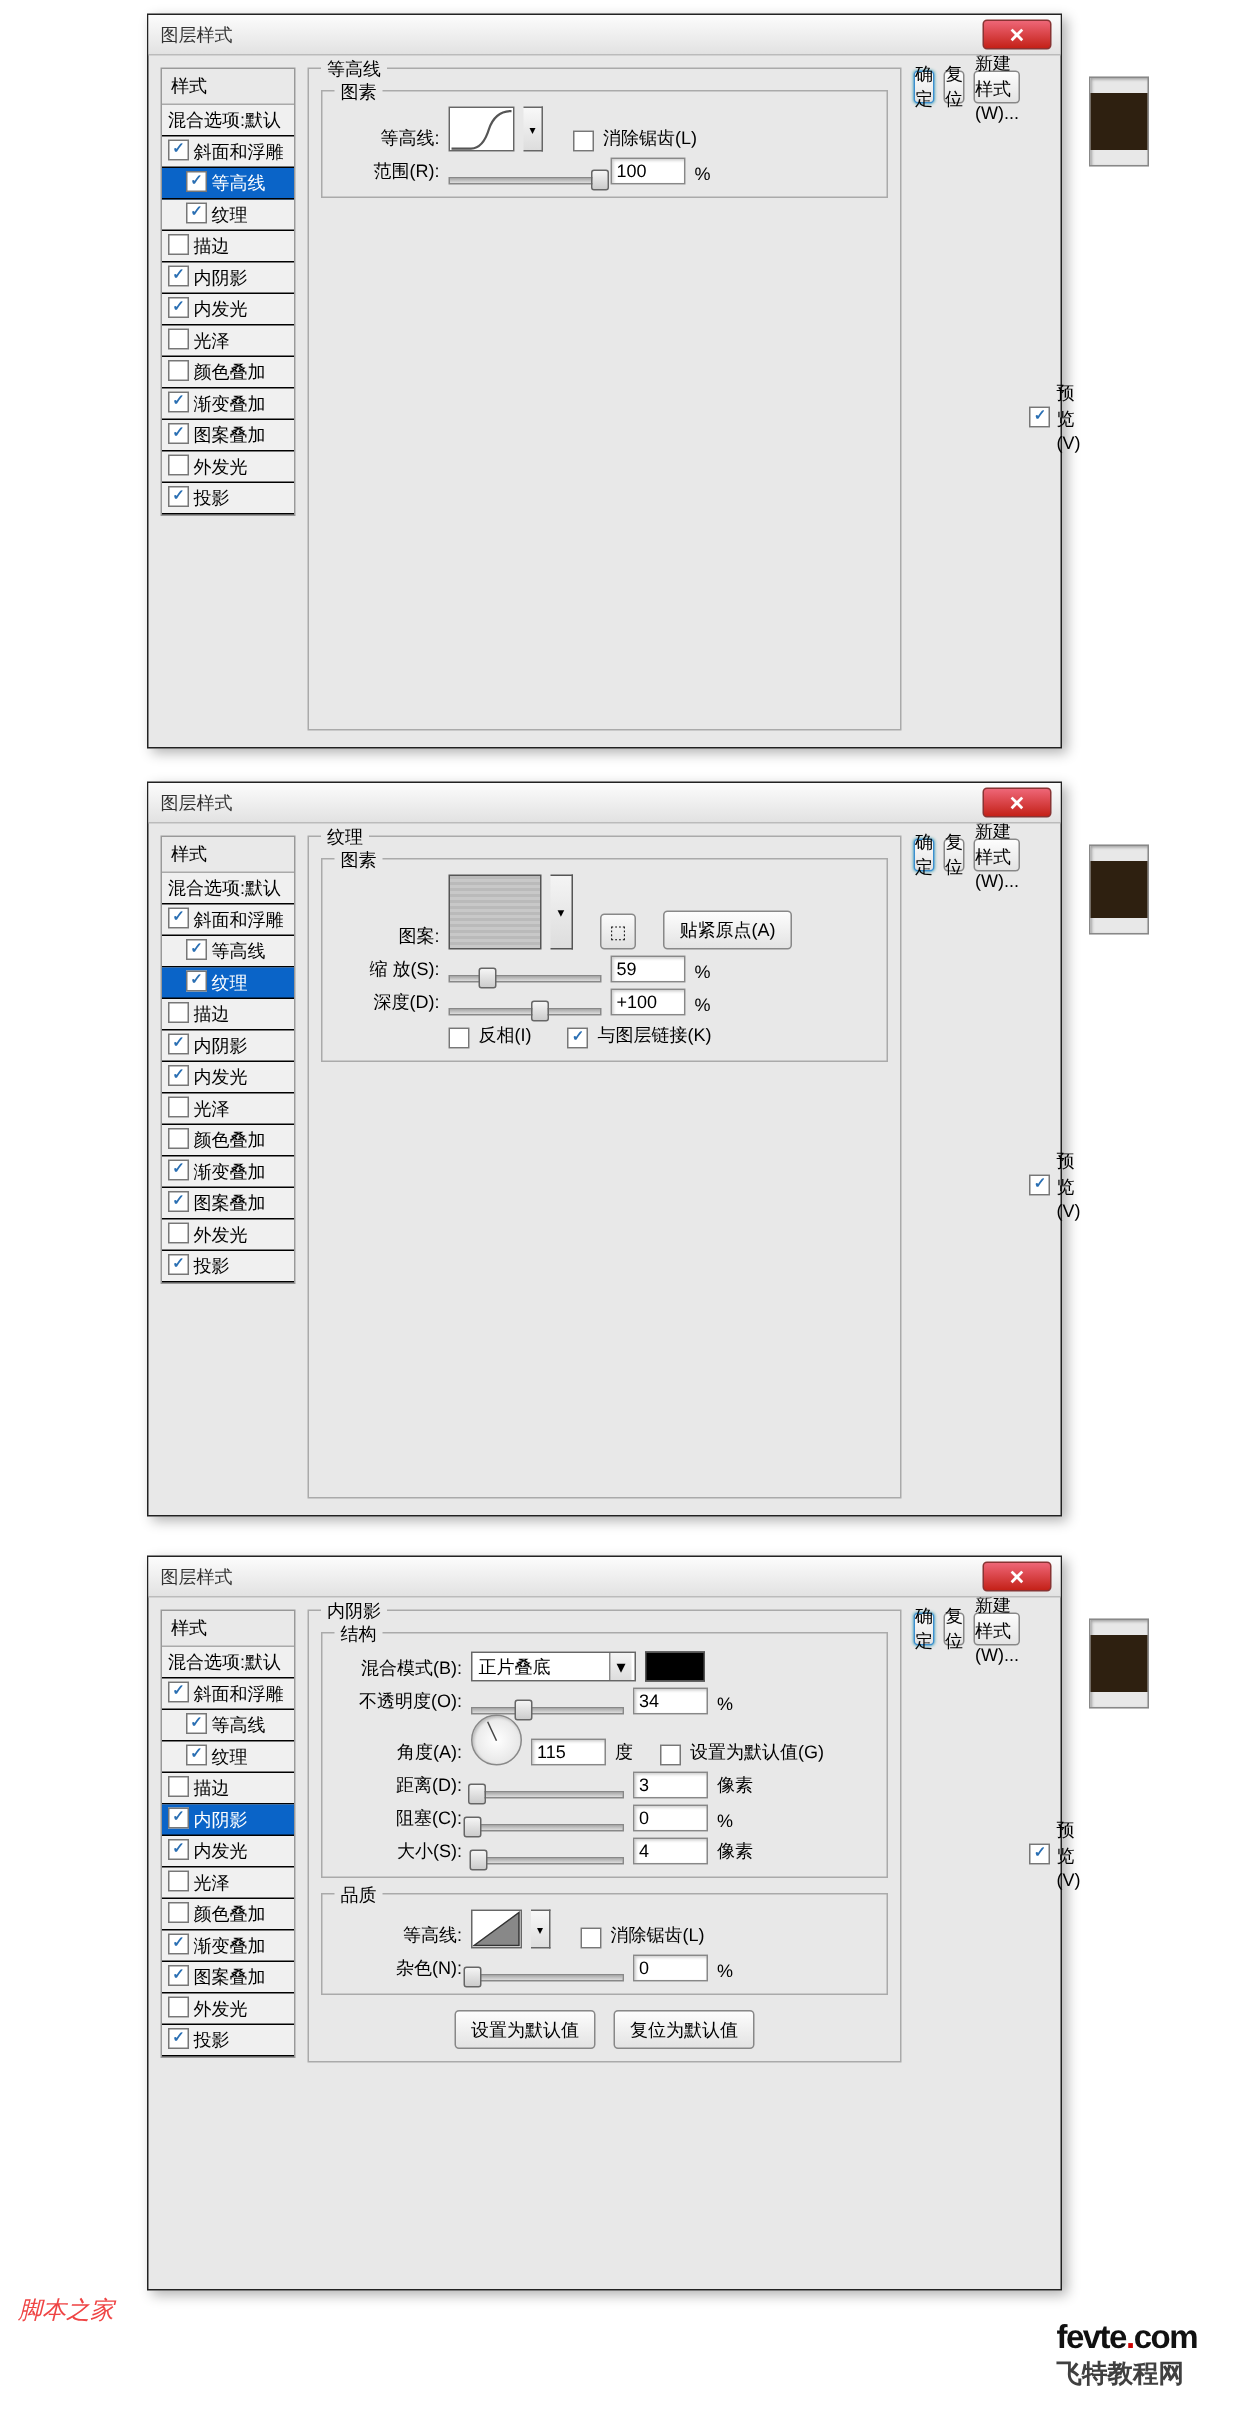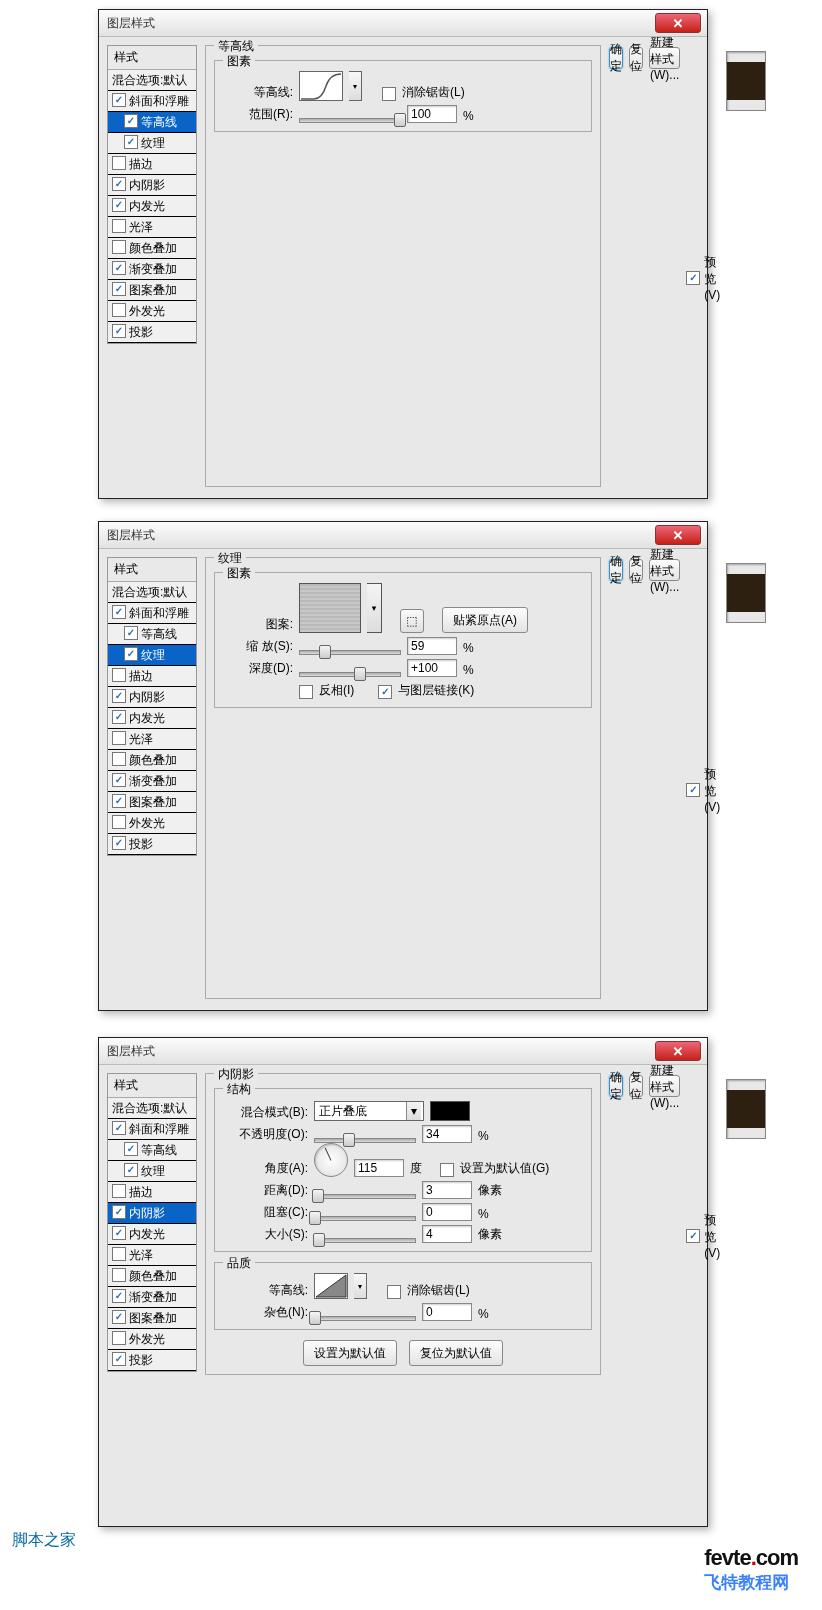--- a/index.html
+++ b/index.html
@@ -39,25 +39,25 @@
 .preview-inner{width:38px;height:38px;background:#2e2010}
 .pattern-swatch{width:60px;height:48px;border:1px solid #555;background:repeating-linear-gradient(0deg,#c8c8c8,#c8c8c8 2px,#bababa 2px,#bababa 4px);position:relative}
 .pattern-arrow{width:14px;height:48px;border:1px solid #555;border-left:0;background:linear-gradient(#f4f4f4,#ddd);display:flex;align-items:center;justify-content:center;font-size:9px}
 .icon-btn{width:22px;height:22px;border:1px solid #888;background:linear-gradient(#fafafa,#e0e0e0);border-radius:3px;display:flex;align-items:center;justify-content:center;font-size:12px}
 .btn-inline{padding:2px 10px;height:20px;border:1px solid #888;background:linear-gradient(#fdfdfd,#e3e3e3);border-radius:3px;font-size:12px;display:inline-flex;align-items:center}
 .dropdown{width:100px;height:18px;border:1px solid #666;background:#fff;display:flex;align-items:center;padding:0 4px;position:relative}
 .dropdown::after{content:"▾";position:absolute;right:2px;top:0;width:14px;height:18px;background:linear-gradient(#f4f4f4,#ddd);border-left:1px solid #888;display:flex;align-items:center;justify-content:center}
 .color-swatch{width:38px;height:18px;background:#000;border:1px solid #555}
 .angle-dial{width:32px;height:32px;border:1px solid #888;border-radius:50%;background:radial-gradient(#fff,#ddd);position:relative;box-shadow:inset 1px 1px 2px rgba(0,0,0,.2)}
 .angle-dial::after{content:"";position:absolute;width:14px;height:1px;background:#444;left:50%;top:50%;transform-origin:left;transform:rotate(-115deg)}
-.watermark{position:absolute;color:#0369a1}
+.watermark{position:absolute;font-style:italic;color:#ef4444}
 .footer-logo{position:absolute;right:24px;bottom:16px;text-align:left}
 .footer-logo .l1{font-size:22px;font-weight:bold;color:#111;letter-spacing:-1px}
 .footer-logo .l1 .r{color:#c00}
-.footer-logo .l2{font-size:17px;font-weight:bold;color:#3b82f6}
+.footer-logo .l2{font-size:17px;font-weight:bold;color:#404040}
 </style>
 </head>
 <body>
 
 <div class="page" style="height:1610px">
 
 <div class="dialog" style="left:98px;top:9px;width:608px;height:488px">
 <div class="titlebar">
 <span class="titlebar-text">图层样式</span>
 <div class="close-btn">✕</div>

